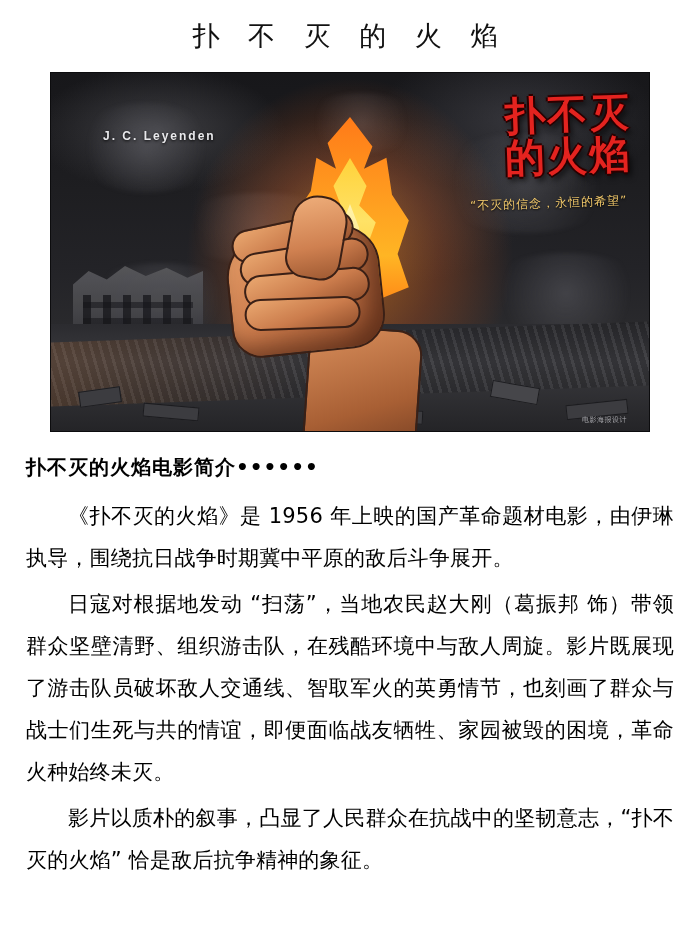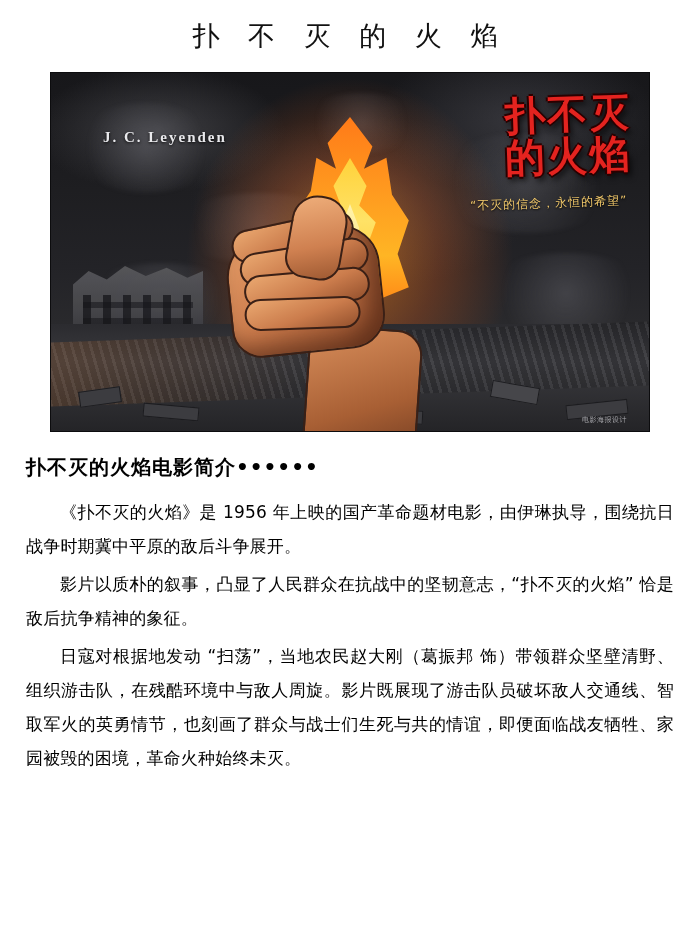--- a/index.html
+++ b/index.html
@@ -229,24 +229,24 @@
     border: 2px solid #3a2016;
     border-radius: 30px 26px 0 0;
     transform: rotate(10deg);
   }
 
   
   .poster-author {
     position: absolute;
     left: 52px; top: 56px;
     color: #e9e9ec;
-    font-size: 15px;
+    font-size: 12px;
     letter-spacing: 2px;
     font-weight: 700;
-    font-family: Liberation Serif, serif;
+    font-family: Liberation Sans, sans-serif;
     text-shadow: 0 1px 3px rgba(0,0,0,.9);
   }
   .poster-title {
     position: absolute;
     right: 18px; top: 22px;
     width: 250px;
     text-align: right;
   }
   .poster-title .l1,
   .poster-title .l2 {
@@ -287,21 +287,21 @@
     padding: 22px 26px 0 26px;
   }
   .section-heading {
     font-size: 20px;
     font-weight: 700;
     letter-spacing: 1px;
     margin: 0 0 14px 0;
     font-family: "DejaVu Sans", sans-serif;
   }
   .para {
-    font-size: 17px;
+    font-size: 21px;
     line-height: 2.0;
     text-indent: 2em;
     margin: 0 0 4px 0;
     text-align: justify;
     letter-spacing: .2px;
     font-family: "DejaVu Sans", sans-serif;
   }
 </style>
 </head>
 <body>
@@ -353,17 +353,17 @@
         <div class="l2">的火焰</div>
       </div>
       <div class="poster-sub">“不灭的信念，永恒的希望”</div>
       <div class="poster-credit">电影海报设计</div>
     </div>
   </div>
 
   <div class="article">
     <h2 class="section-heading">扑不灭的火焰电影简介••••••</h2>
     <p class="para">《扑不灭的火焰》是 1956 年上映的国产革命题材电影，由伊琳执导，围绕抗日战争时期冀中平原的敌后斗争展开。</p>
+    <p class="para">日寇对根据地发动 “扫荡”，当地农民赵大刚（葛振邦 饰）带领群众坚壁清野、组织游击队，在残酷环境中与敌人周旋。影片既展现了游击队员破坏敌人交通线、智取军火的英勇情节，也刻画了群众与战士们生死与共的情谊，即便面临战友牺牲、家园被毁的困境，革命火种始终未灭。</p>
     <p class="para">影片以质朴的叙事，凸显了人民群众在抗战中的坚韧意志，“扑不灭的火焰” 恰是敌后抗争精神的象征。</p>
-    <p class="para">日寇对根据地发动 “扫荡”，当地农民赵大刚（葛振邦 饰）带领群众坚壁清野、组织游击队，在残酷环境中与敌人周旋。影片既展现了游击队员破坏敌人交通线、智取军火的英勇情节，也刻画了群众与战士们生死与共的情谊，即便面临战友牺牲、家园被毁的困境，革命火种始终未灭。</p>
   </div>
 
 </div>
 
 </body></html>

